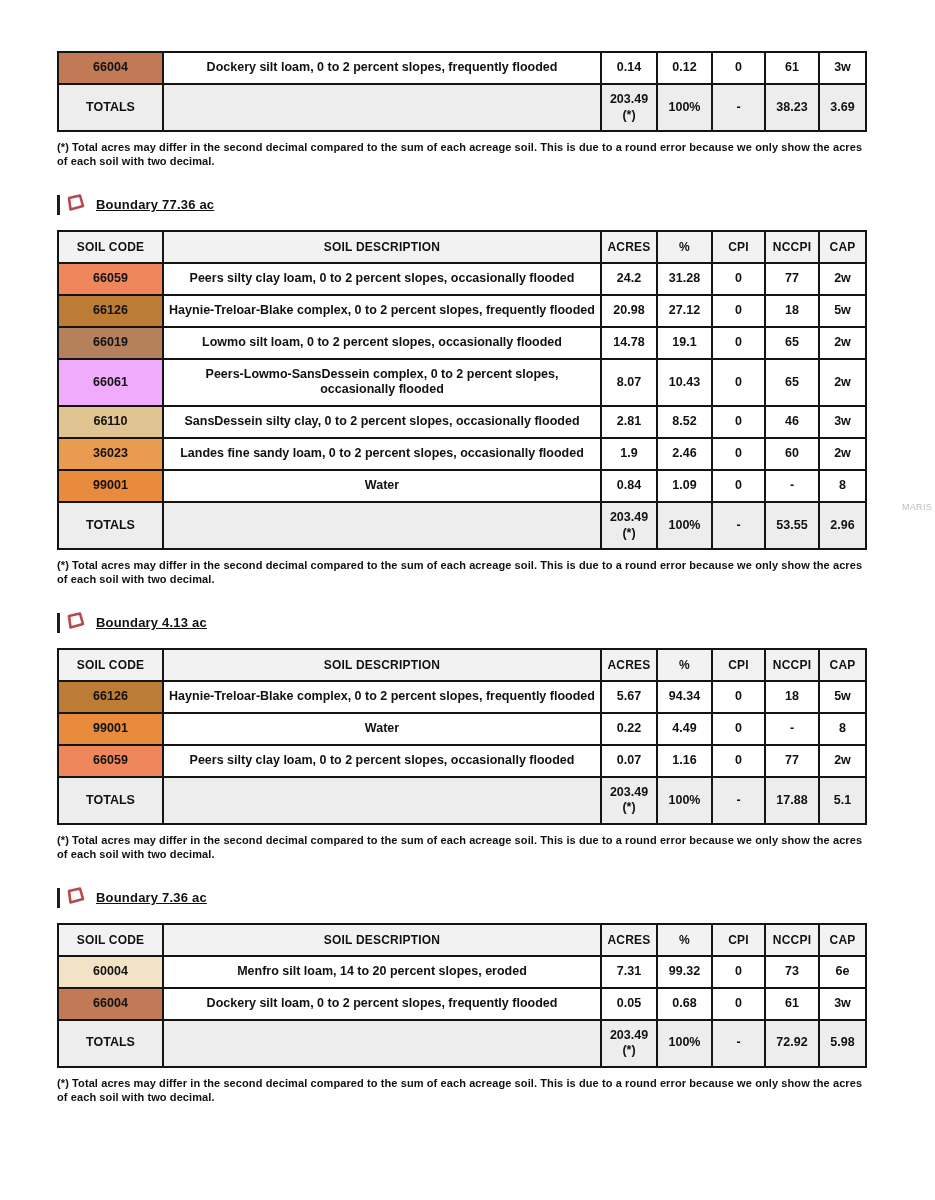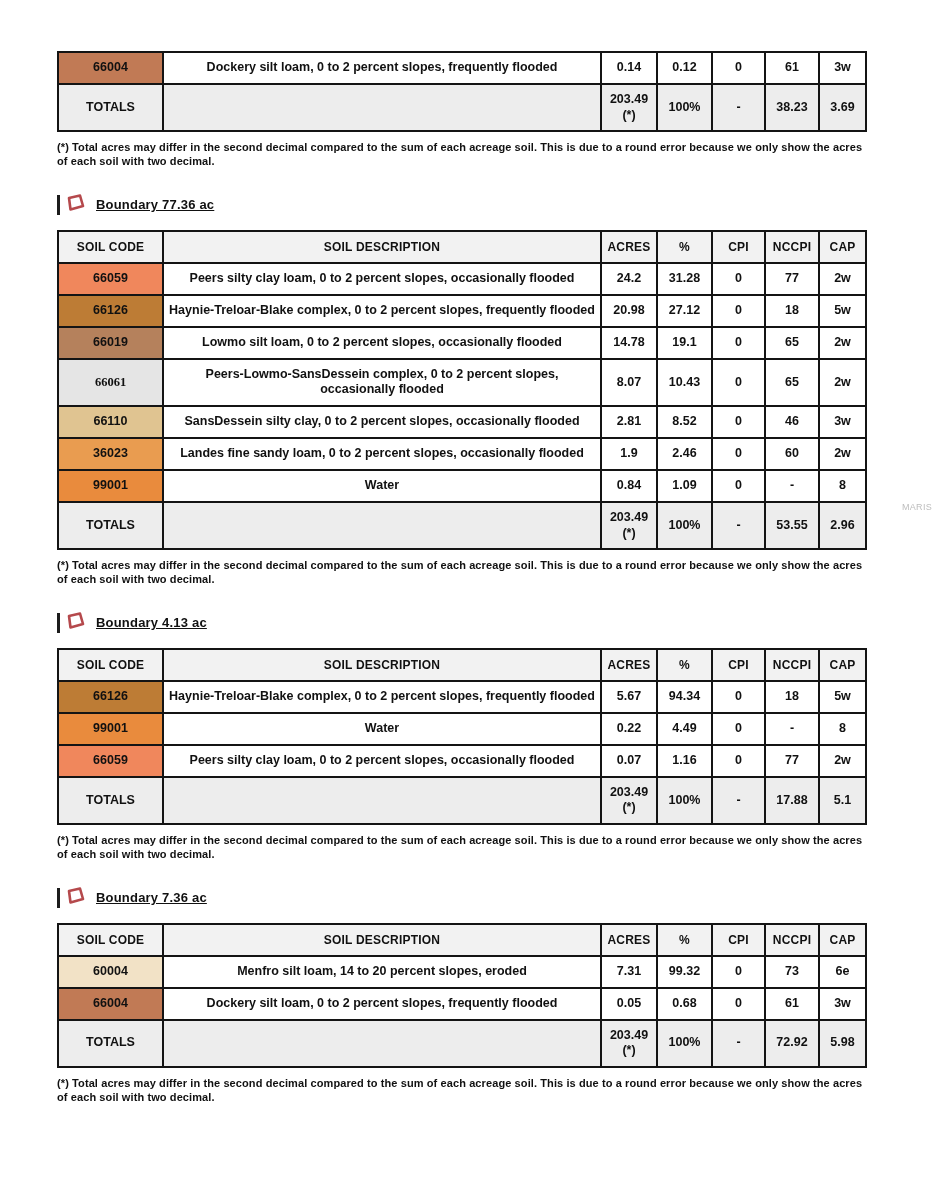--- a/index.html
+++ b/index.html
@@ -124,21 +124,21 @@
         <tr>
           <td class="code" style="background: rgb(181, 129, 92);">66019</td>
           <td class="desc">Lowmo silt loam, 0 to 2 percent slopes, occasionally flooded</td>
           <td>14.78</td>
           <td>19.1</td>
           <td>0</td>
           <td>65</td>
           <td>2w</td>
         </tr>
         <tr>
-          <td class="code" style="background: #e5e5e5; font-family: Liberation Serif, serif;">66061</td>
+          <td class="code" style="background: #f0abfc;">66061</td>
           <td class="desc">Peers-Lowmo-SansDessein complex, 0 to 2 percent slopes, occasionally flooded</td>
           <td>8.07</td>
           <td>10.43</td>
           <td>0</td>
           <td>65</td>
           <td>2w</td>
         </tr>
         <tr>
           <td class="code" style="background: rgb(224, 196, 145);">66110</td>
           <td class="desc">SansDessein silty clay, 0 to 2 percent slopes, occasionally flooded</td>

